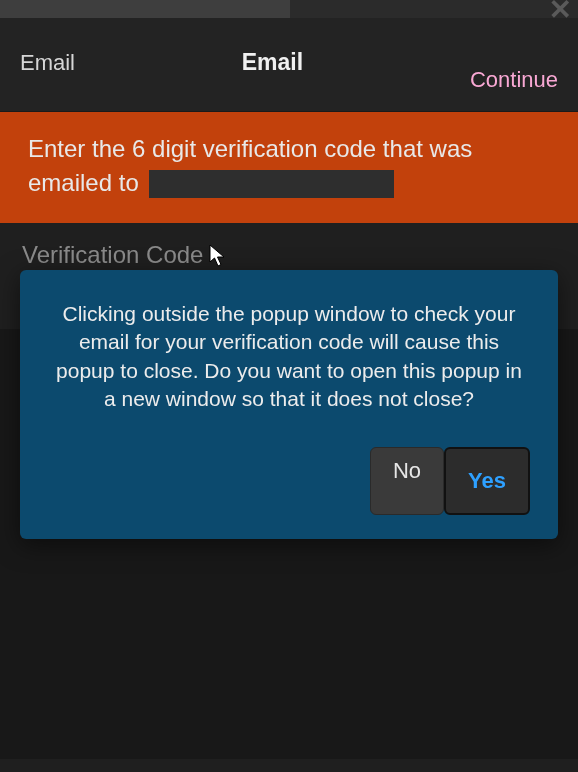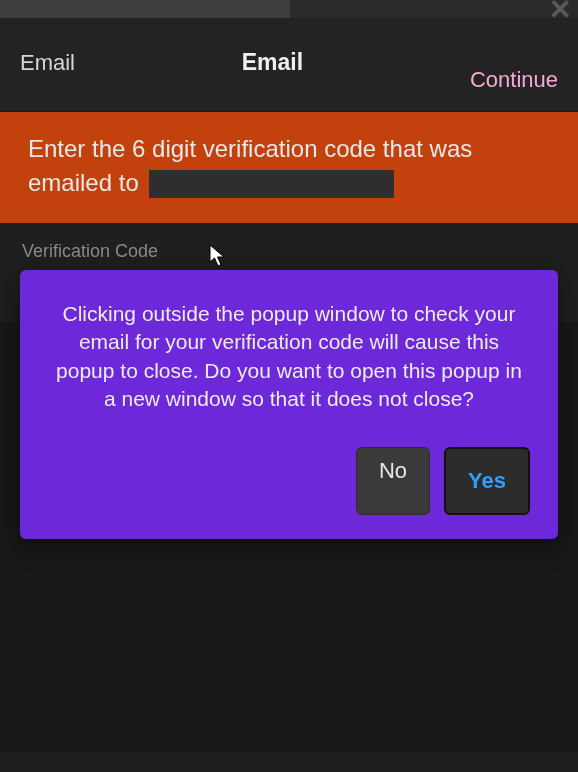--- a/index.html
+++ b/index.html
@@ -85,21 +85,21 @@
       background: #2e2e2e;
       vertical-align: middle;
       margin-left: 4px;
     }
     .form-section {
       background: #1f1f1f;
       padding: 18px 22px 60px 22px;
     }
     .vcode-label {
       color: #8a8a8a;
-      font-size: 18px;
+      font-size: 24px;
       font-weight: 400;
     }
     .body-fill {
       background: #181818;
       height: 430px;
     }
     .cursor {
       position: absolute;
       left: 209px;
       top: 244px;
@@ -109,37 +109,36 @@
     .cursor svg {
       width: 18px;
       height: 24px;
       display: block;
     }
     .modal {
       position: absolute;
       left: 20px;
       top: 270px;
       width: 538px;
-      background: #6d28d9;
+      background: #0c4a6e;
       border-radius: 6px;
       padding: 30px 28px 24px 28px;
       box-shadow: 0 6px 24px rgba(0,0,0,0.5);
       z-index: 40;
     }
     .modal-text {
       color: #ececec;
       font-size: 21px;
       line-height: 1.35;
       text-align: center;
       margin-bottom: 34px;
     }
     .modal-actions {
       display: flex;
       justify-content: flex-end;
-      gap: 14px;
     }
     .btn {
       border-radius: 6px;
       font-size: 22px;
       padding: 10px 22px;
       cursor: pointer;
       border: 1px solid #222;
       background: #323232;
       color: #e6e6e6;
       min-width: 70px;

